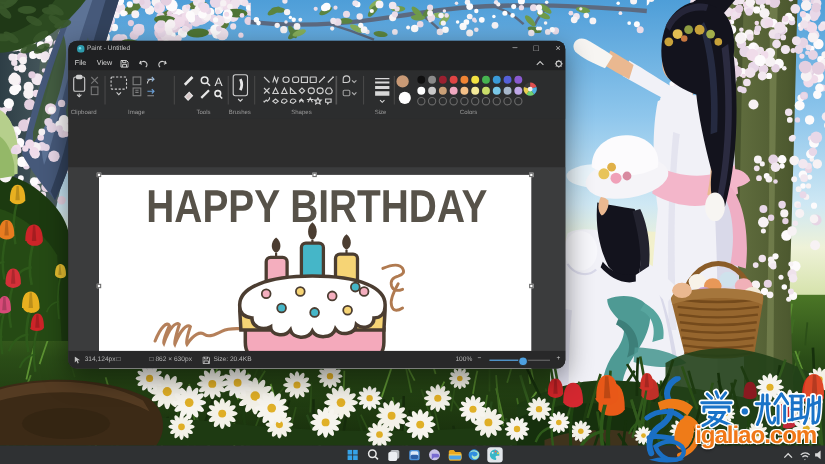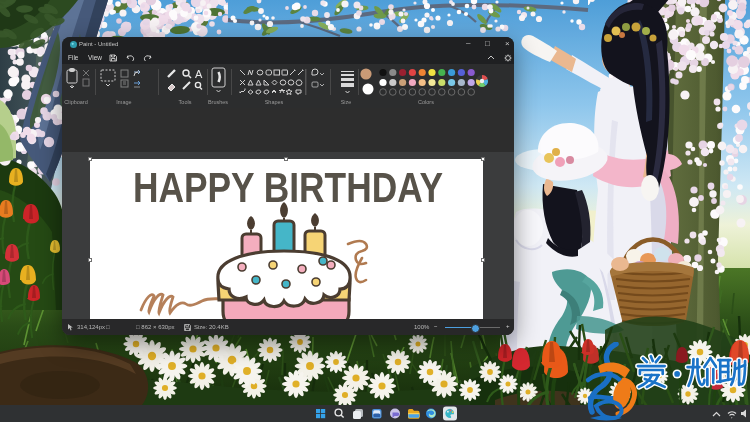--- a/index.html
+++ b/index.html
@@ -2520,13 +2520,14 @@
       <path d="M11,4 V24" stroke="#1a73c8" stroke-width="2.7" fill="none" stroke-linecap="round" transform="translate(90,4) scale(1.0)"></path>
       <path d="M1,4 H13" stroke="#1a73c8" stroke-width="2.7" fill="none" stroke-linecap="round" transform="translate(90,4) scale(1.0)"></path>
       <path d="M3,10 H11" stroke="#1a73c8" stroke-width="2.7" fill="none" stroke-linecap="round" transform="translate(90,4) scale(1.0)"></path>
       <path d="M3,16 H11" stroke="#1a73c8" stroke-width="2.7" fill="none" stroke-linecap="round" transform="translate(90,4) scale(1.0)"></path>
       <path d="M0,26 L15,23" stroke="#1a73c8" stroke-width="2.7" fill="none" stroke-linecap="round" transform="translate(90,4) scale(1.0)"></path>
       <path d="M18,7 C18,17 17,24 14,29" stroke="#1a73c8" stroke-width="2.7" fill="none" stroke-linecap="round" transform="translate(90,4) scale(1.0)"></path>
       <path d="M22,4 V29" stroke="#1a73c8" stroke-width="2.7" fill="none" stroke-linecap="round" transform="translate(90,4) scale(1.0)"></path>
       <path d="M28,5 C28,15 28,22 26,27 C25,29 23,29 22,27" stroke="#1a73c8" stroke-width="2.7" fill="none" stroke-linecap="round" transform="translate(90,4) scale(1.0)"></path>
       <path d="M18,13 L28,9" stroke="#1a73c8" stroke-width="2.7" fill="none" stroke-linecap="round" transform="translate(90,4) scale(1.0)"></path>
     </svg>
+  <div id="wm2">igaliao.com</div>
 </div>
 
 </body></html>

